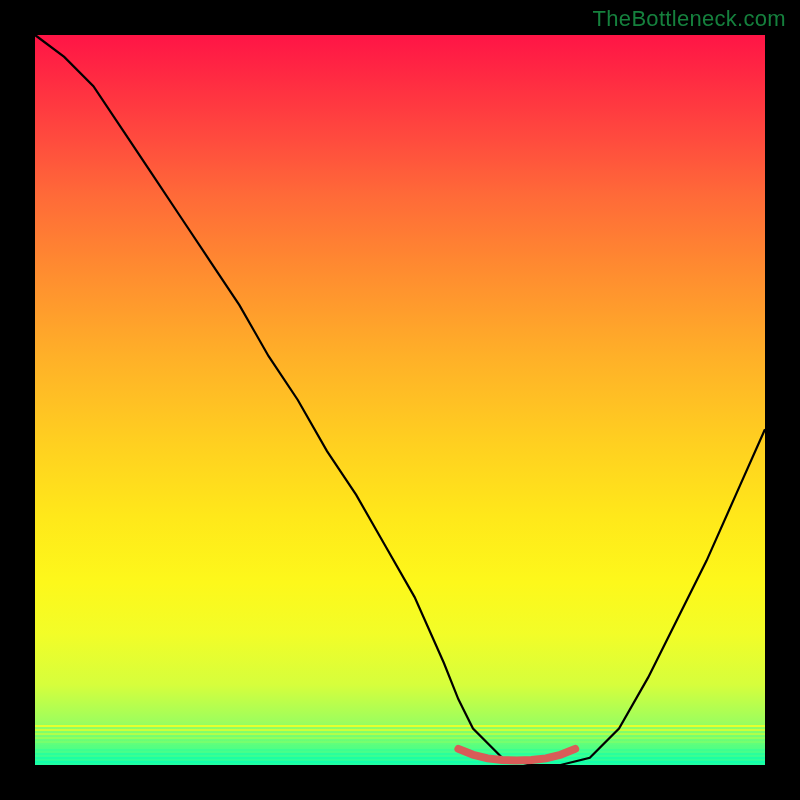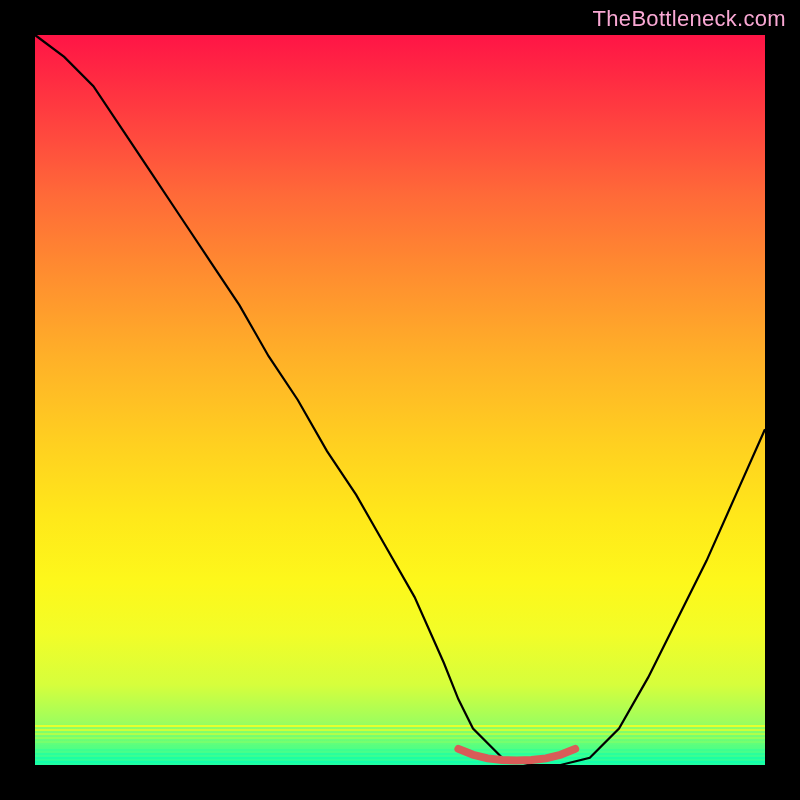--- a/index.html
+++ b/index.html
@@ -14,21 +14,21 @@
   .container {
     position: relative;
     width: 800px;
     height: 800px;
     background: #000;
   }
   .watermark {
     position: absolute;
     top: 6px;
     right: 14px;
-    color: #f9a8d4;
+    color: #15803d;
     font-size: 22px;
     font-weight: 500;
     letter-spacing: 0.3px;
     z-index: 5;
     margin-left: 42px;
   }
   .plot-area {
     position: absolute;
     left: 35px;
     top: 35px;

